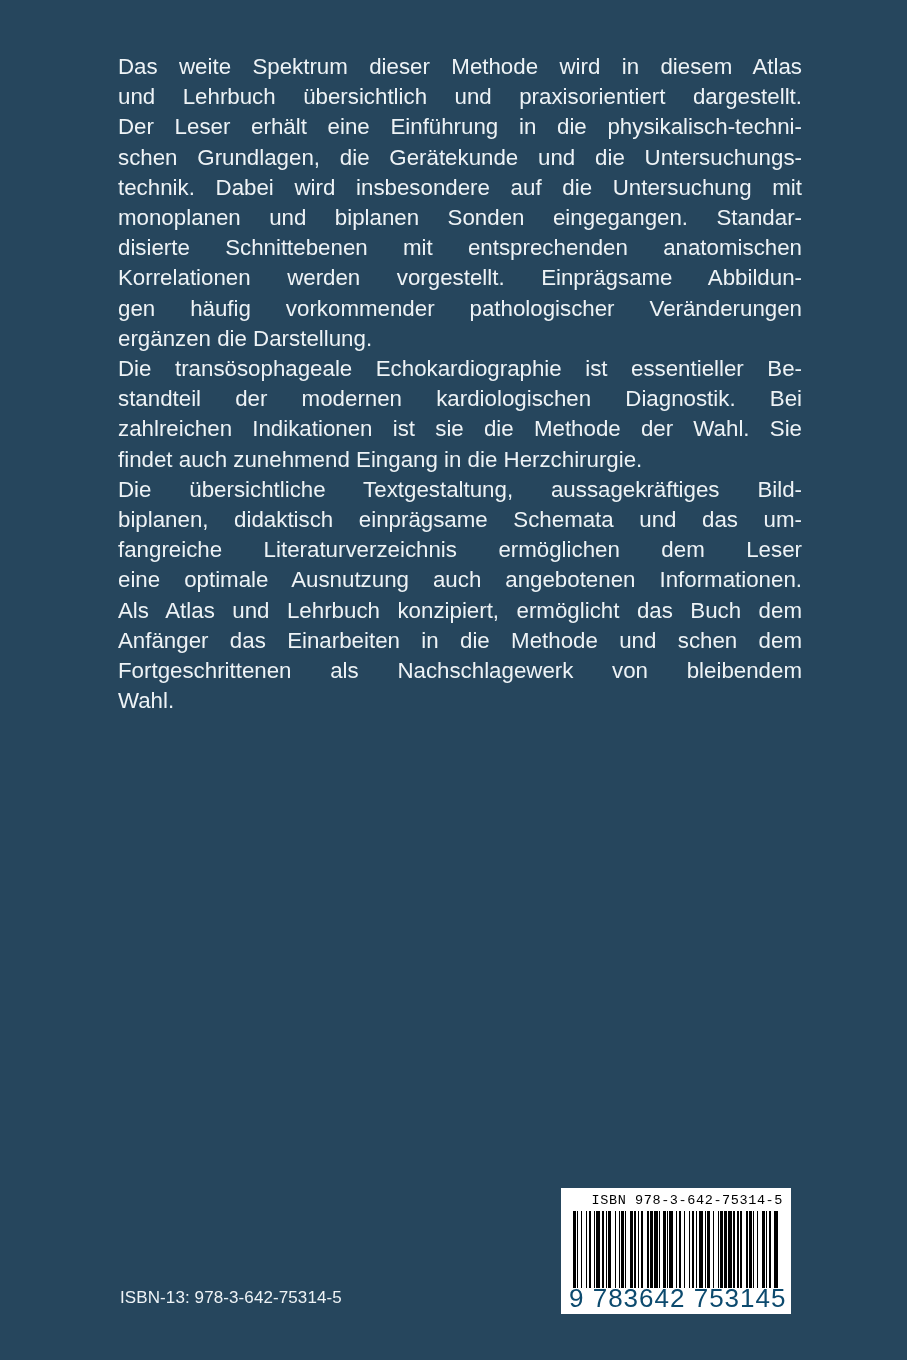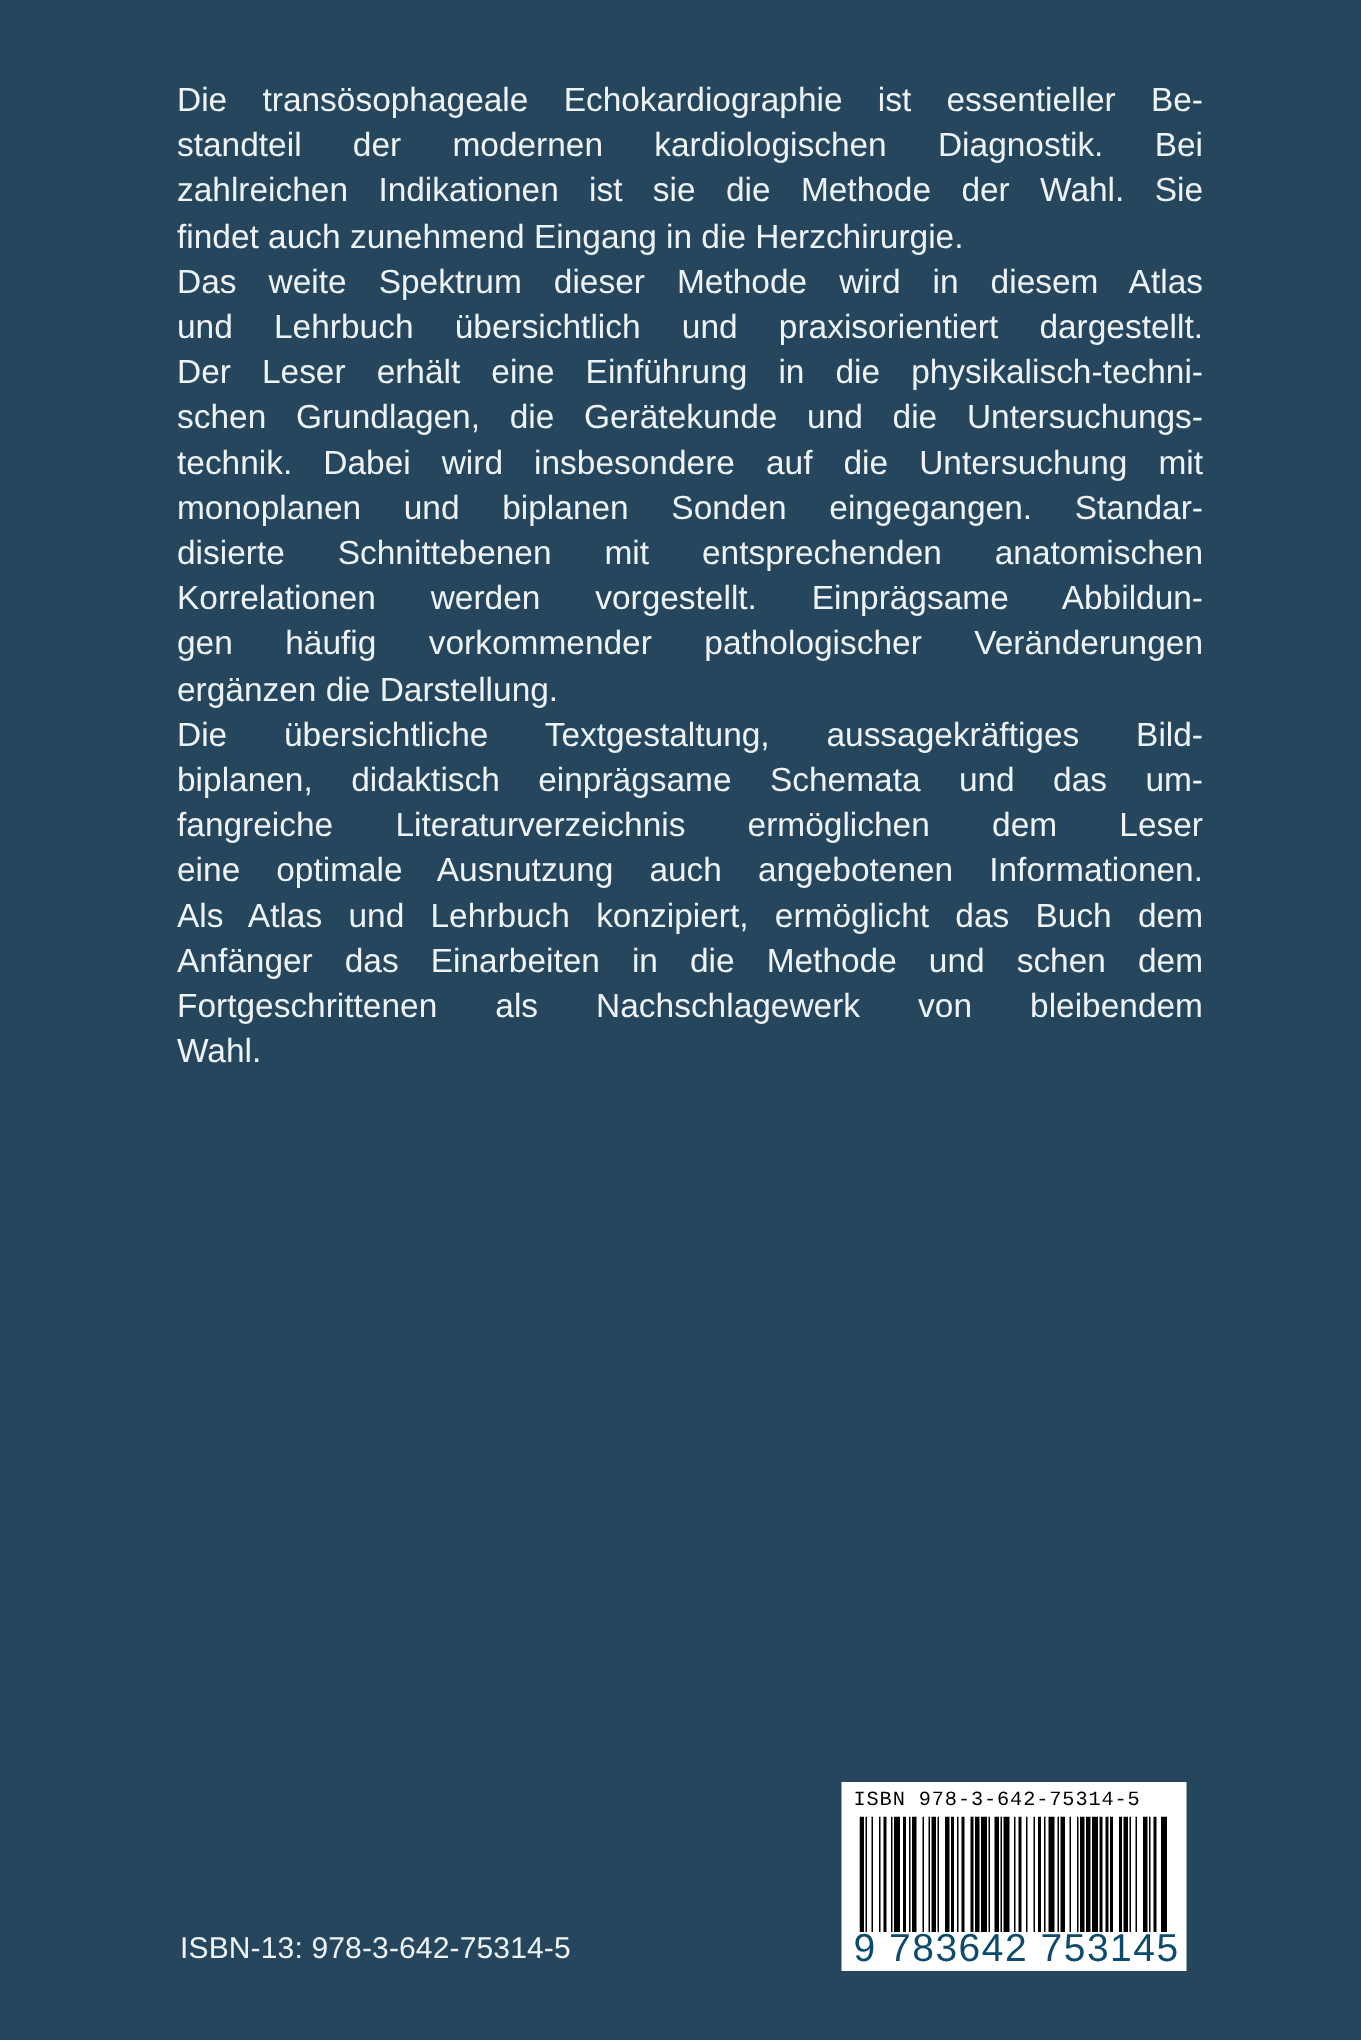--- a/index.html
+++ b/index.html
@@ -59,21 +59,21 @@
   }
   .para .line.last {
     text-align-last: left;
   }
 
   .isbn-text {
     position: absolute;
     left: 120px;
     top: 1288px;
     font-family: "Liberation Sans", sans-serif;
-    font-size: 20px;
+    font-size: 17px;
     color: #eef3f6;
     letter-spacing: 0.1px;
     white-space: nowrap;
   }
 
   .barcode-box {
     position: absolute;
     left: 561px;
     top: 1188px;
     width: 230px;
@@ -83,21 +83,21 @@
     padding: 5px 8px 4px 8px;
     display: flex;
     flex-direction: column;
   }
 
   .barcode-isbn {
     font-family: "Liberation Mono", monospace;
     font-size: 13.5px;
     color: #000000;
     letter-spacing: 0.6px;
-    text-align: left;
+    text-align: right;
     line-height: 16px;
     white-space: nowrap;
   }
 
   .barcode-bars {
     flex: 1 1 auto;
     position: relative;
     margin: 2px 4px 0 4px;
     overflow: hidden;
   }
@@ -118,39 +118,39 @@
     white-space: nowrap;
     margin-top: -2px;
   }
 </style>
 </head>
 <body>
 
 <div class="cover">
 
   <div class="blurb">
-
-    <p class="para">
-      <span class="line">Die transösophageale Echokardiographie ist essentieller Be-</span>
-      <span class="line">standteil der modernen kardiologischen Diagnostik. Bei</span>
-      <span class="line">zahlreichen Indikationen ist sie die Methode der Wahl. Sie</span>
-      <span class="line last">findet auch zunehmend Eingang in die Herzchirurgie.</span>
-    </p>
 
     <p class="para">
       <span class="line">Das weite Spektrum dieser Methode wird in diesem Atlas</span>
       <span class="line">und Lehrbuch übersichtlich und praxisorientiert dargestellt.</span>
       <span class="line">Der Leser erhält eine Einführung in die physikalisch-techni-</span>
       <span class="line">schen Grundlagen, die Gerätekunde und die Untersuchungs-</span>
       <span class="line">technik. Dabei wird insbesondere auf die Untersuchung mit</span>
       <span class="line">monoplanen und biplanen Sonden eingegangen. Standar-</span>
       <span class="line">disierte Schnittebenen mit entsprechenden anatomischen</span>
       <span class="line">Korrelationen werden vorgestellt. Einprägsame Abbildun-</span>
       <span class="line">gen häufig vorkommender pathologischer Veränderungen</span>
       <span class="line last">ergänzen die Darstellung.</span>
+    </p>
+
+    <p class="para">
+      <span class="line">Die transösophageale Echokardiographie ist essentieller Be-</span>
+      <span class="line">standteil der modernen kardiologischen Diagnostik. Bei</span>
+      <span class="line">zahlreichen Indikationen ist sie die Methode der Wahl. Sie</span>
+      <span class="line last">findet auch zunehmend Eingang in die Herzchirurgie.</span>
     </p>
 
     <p class="para">
       <span class="line">Die übersichtliche Textgestaltung, aussagekräftiges Bild-</span>
       <span class="line">biplanen, didaktisch einprägsame Schemata und das um-</span>
       <span class="line">fangreiche Literaturverzeichnis ermöglichen dem Leser</span>
       <span class="line">eine optimale Ausnutzung auch angebotenen Informationen.</span>
       <span class="line">Als Atlas und Lehrbuch konzipiert, ermöglicht das Buch dem</span>
       <span class="line">Anfänger das Einarbeiten in die Methode und schen dem</span>
       <span class="line">Fortgeschrittenen als Nachschlagewerk von bleibendem</span>

